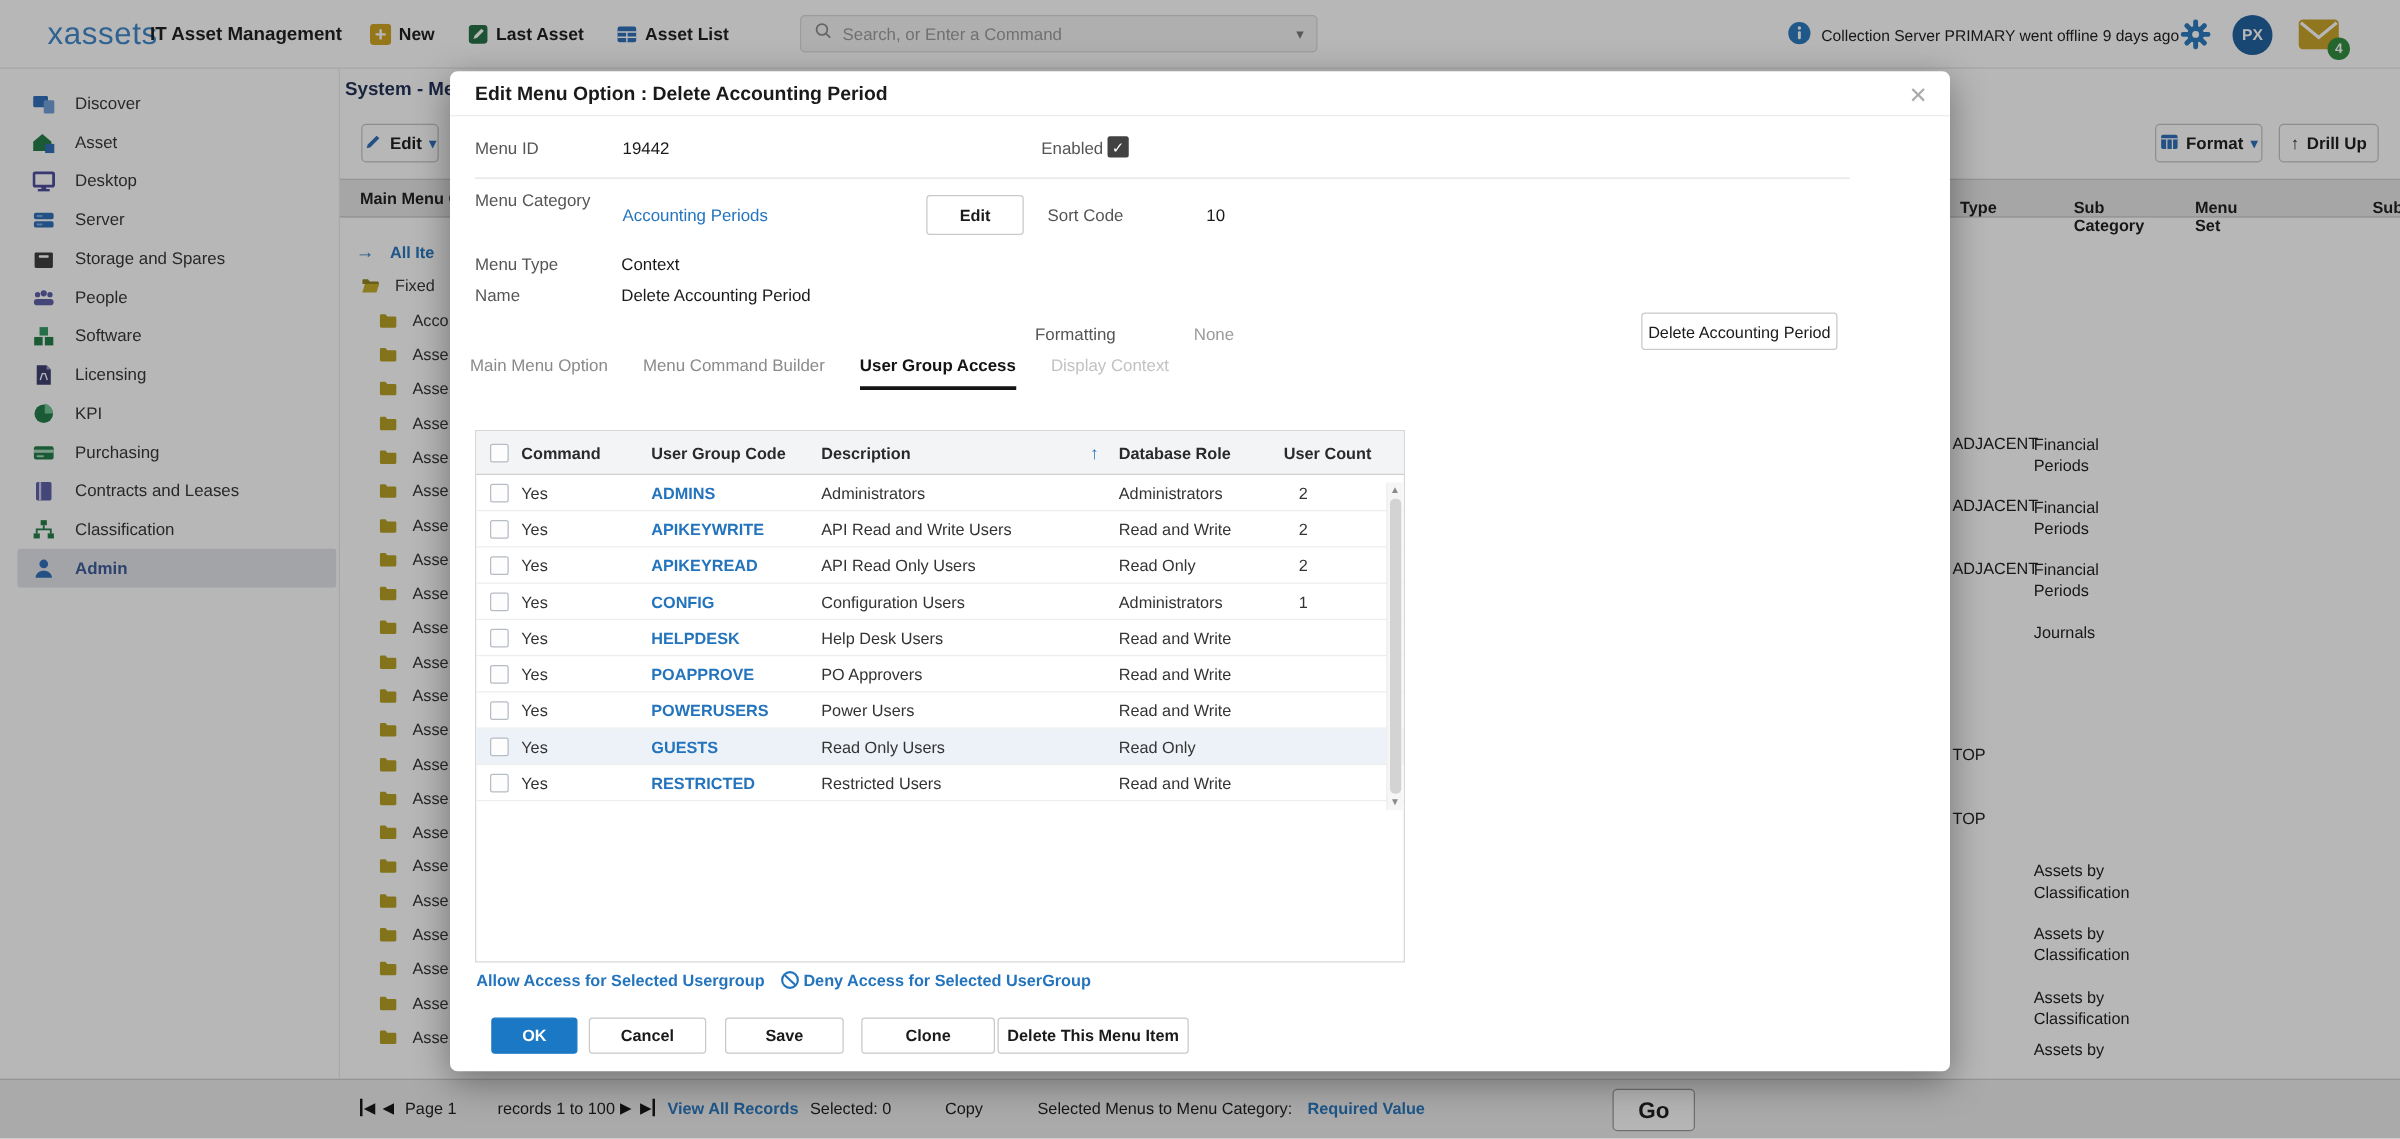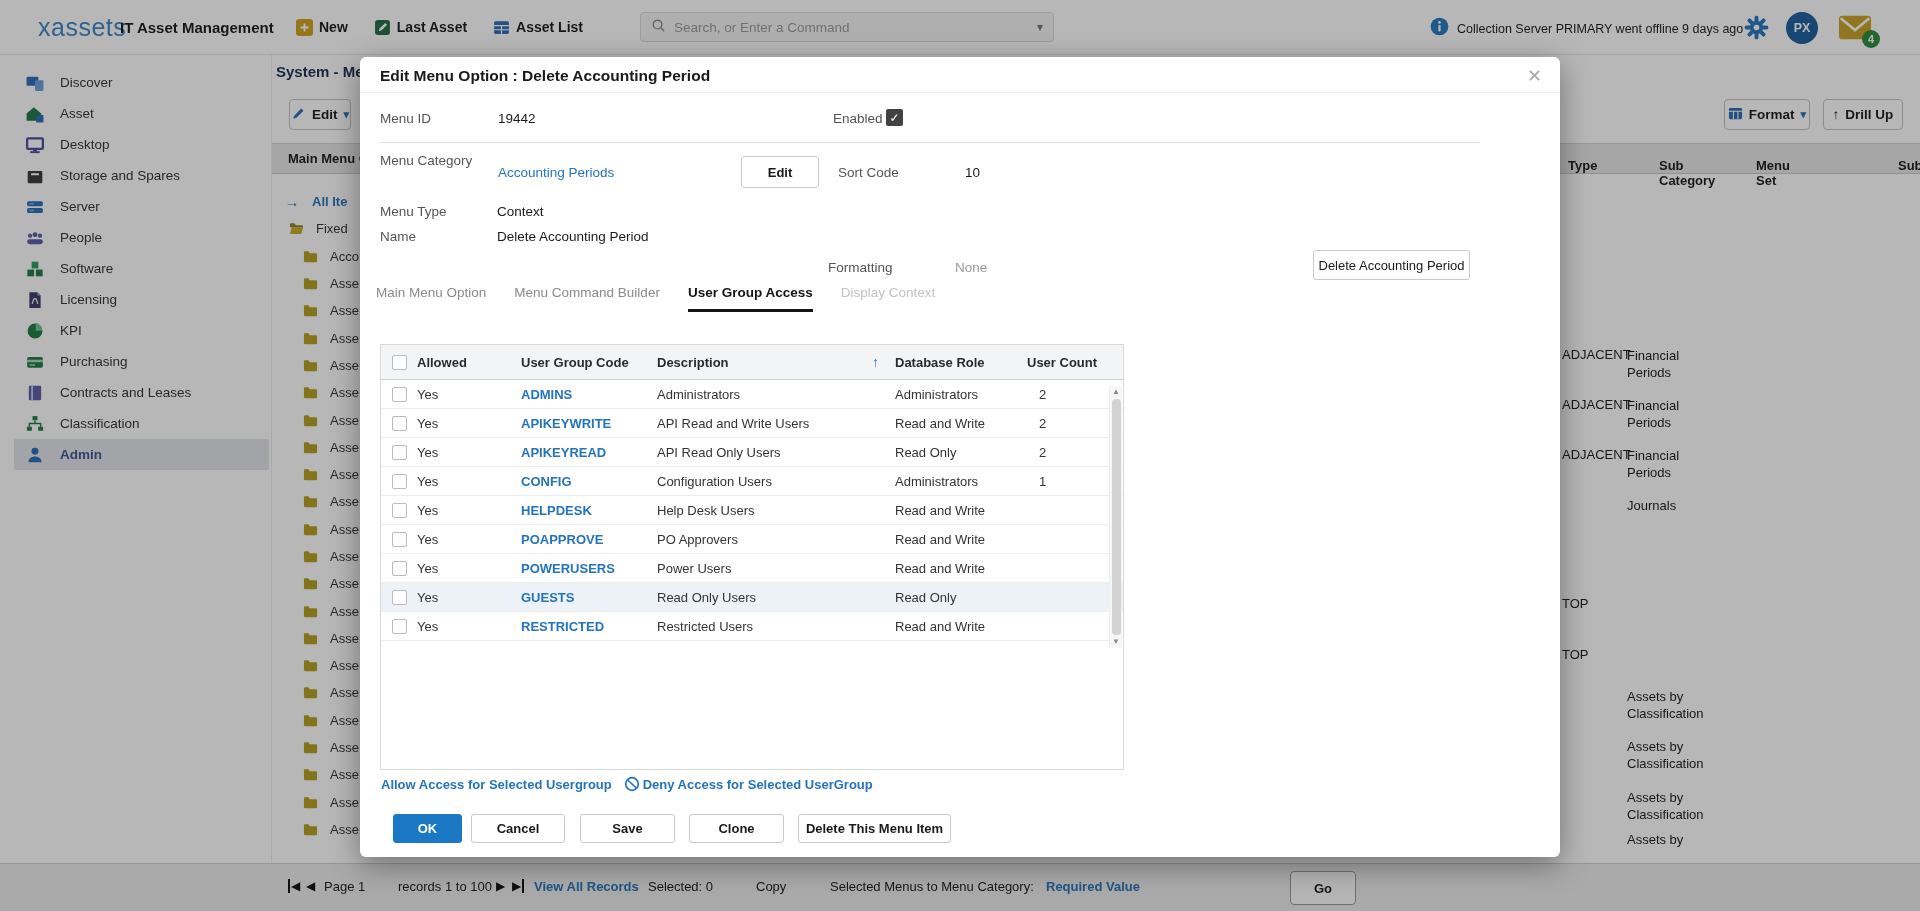--- a/index.html
+++ b/index.html
@@ -59,21 +59,21 @@
 .bg-row .btype{display:inline-block;width:65px;}
 .bg-row .bsub{display:inline-block;width:95px;line-height:17px;}
 
 
 .bottombar{position:absolute;left:0;right:0;bottom:0;height:48px;background:#ececec;border-top:1px solid #cfcfcf;z-index:5;font-size:13px;color:#1a1a1a;}
 .bottombar>*{position:absolute;top:15px;}
 .pg{font-size:12px;color:#111;cursor:pointer;}
 .pg-bar{border-left:2px solid #111;padding-left:1px;}
 .pg-bar-r{border-right:2px solid #111;padding-right:1px;}
 .link-blue{color:#2474bd;font-weight:600;cursor:pointer;}
-.go-btn{left:1290px;top:7px;width:66px;height:34px;background:#fdfdfd;border:1px solid #9a9a9a;border-radius:4px;display:flex;align-items:center;justify-content:center;font-weight:700;font-size:13px;cursor:pointer;}
+.go-btn{left:1290px;top:7px;width:66px;height:34px;background:#fdfdfd;border:1px solid #9a9a9a;border-radius:4px;display:flex;align-items:center;justify-content:center;font-weight:700;font-size:18px;cursor:pointer;}
 
 
 .overlay{position:absolute;inset:0;background:rgba(15,15,15,.30);z-index:40;}
 .modal{position:absolute;left:360px;top:57px;width:1200px;height:800px;background:#fff;border-radius:6px;box-shadow:0 8px 30px rgba(0,0,0,.38);z-index:50;}
 .m-titlebar{position:absolute;left:0;right:0;top:0;height:36px;border-bottom:1px solid #ececec;}
 .m-title{position:absolute;left:20px;top:10px;font-size:15.5px;font-weight:700;color:#1a1a1a;}
 .m-close{position:absolute;right:18px;top:8px;font-size:18px;color:#aaa;cursor:pointer;}
 .f-label{position:absolute;font-size:13.5px;color:#555;}
 .f-value{position:absolute;font-size:13.5px;color:#1a1a1a;}
 .f-link{position:absolute;font-size:13.5px;color:#2474bd;cursor:pointer;}
@@ -207,36 +207,36 @@
             <rect x="1" y="2" width="14" height="9.5" rx="1" fill="none" stroke="#4a4a9c" stroke-width="2"></rect>
             <rect x="6.3" y="11.5" width="3.4" height="2" fill="#4a4a9c"></rect>
             <rect x="3.8" y="13.5" width="8.4" height="1.7" fill="#4a4a9c"></rect>
           </svg>
         </span>
         <span class="sb-label">Desktop</span>
       </div>
       <div class="sb-item">
         <span class="sb-icon">
           <svg viewBox="0 0 16 16">
-            <rect x="1.5" y="3.5" width="13" height="11" rx="1" fill="#3a3a3a"></rect>
-            <rect x="4.5" y="5.5" width="7" height="1.8" rx=".5" fill="#fff"></rect>
-          </svg>
-        </span>
-        <span class="sb-label">Storage and Spares</span>
-      </div>
-      <div class="sb-item">
-        <span class="sb-icon">
-          <svg viewBox="0 0 16 16">
             <rect x="1" y="2.8" width="14" height="4.6" rx="1.4" fill="#2b6cb8"></rect>
             <rect x="1" y="8.8" width="14" height="4.6" rx="1.4" fill="#2b6cb8"></rect>
             <rect x="3" y="4.5" width="4" height="1.3" fill="#7db0e0"></rect>
             <rect x="3" y="10.5" width="4" height="1.3" fill="#7db0e0"></rect>
           </svg>
         </span>
         <span class="sb-label">Server</span>
+      </div>
+      <div class="sb-item">
+        <span class="sb-icon">
+          <svg viewBox="0 0 16 16">
+            <rect x="1.5" y="3.5" width="13" height="11" rx="1" fill="#3a3a3a"></rect>
+            <rect x="4.5" y="5.5" width="7" height="1.8" rx=".5" fill="#fff"></rect>
+          </svg>
+        </span>
+        <span class="sb-label">Storage and Spares</span>
       </div>
       <div class="sb-item">
         <span class="sb-icon">
           <svg viewBox="0 0 16 16">
             <circle cx="3.6" cy="6" r="1.9" fill="#5b5ea6"></circle>
             <circle cx="12.4" cy="6" r="1.9" fill="#5b5ea6"></circle>
             <circle cx="8" cy="5" r="2.2" fill="#5b5ea6"></circle>
             <rect x="1" y="9" width="14" height="4.5" rx="2.2" fill="#5b5ea6"></rect>
           </svg>
         </span>
@@ -631,21 +631,21 @@
         <div class="tab">Menu Command Builder</div>
         <div class="tab active">User Group Access</div>
         <div class="tab disabled">Display Context</div>
       </div>
 
     <div class="m-table">
       <div class="t-grid t-head">
         <span class="cell-cb">
             <span class="cb"></span>
           </span>
-        <span>Allowed</span>
+        <span>Command</span>
         <span>User Group Code</span>
         <span class="desc-cell">
           <span>Description</span>
           <span class="sort-arrow">↑</span>
         </span>
         <span>Database Role</span>
         <span>User Count</span>
       </div>
       <div id="tbody">
           <div class="t-grid t-row">
@@ -754,17 +754,17 @@
             <line x1="3.7" y1="4" x2="12.3" y2="12" stroke="#2474bd" stroke-width="1.7"></line>
           </svg>
         </span>
       <span>Deny Access for Selected UserGroup</span>
     </div>
 
     <div id="actions">
         <div class="action primary" style="left: 33px; width: 69px;">OK</div>
         <div class="action plain" style="left: 111px; width: 94px;">Cancel</div>
         <div class="action plain" style="left: 220px; width: 95px;">Save</div>
-        <div class="action plain" style="left: 329px; width: 95px;">Clone</div>
+        <div class="action plain" style="left: 329px; width: 107px;">Clone</div>
         <div class="action plain" style="left: 438px; width: 153px;">Delete This Menu Item</div>
       </div>
   </section>
 </div>
 
 </body></html>

